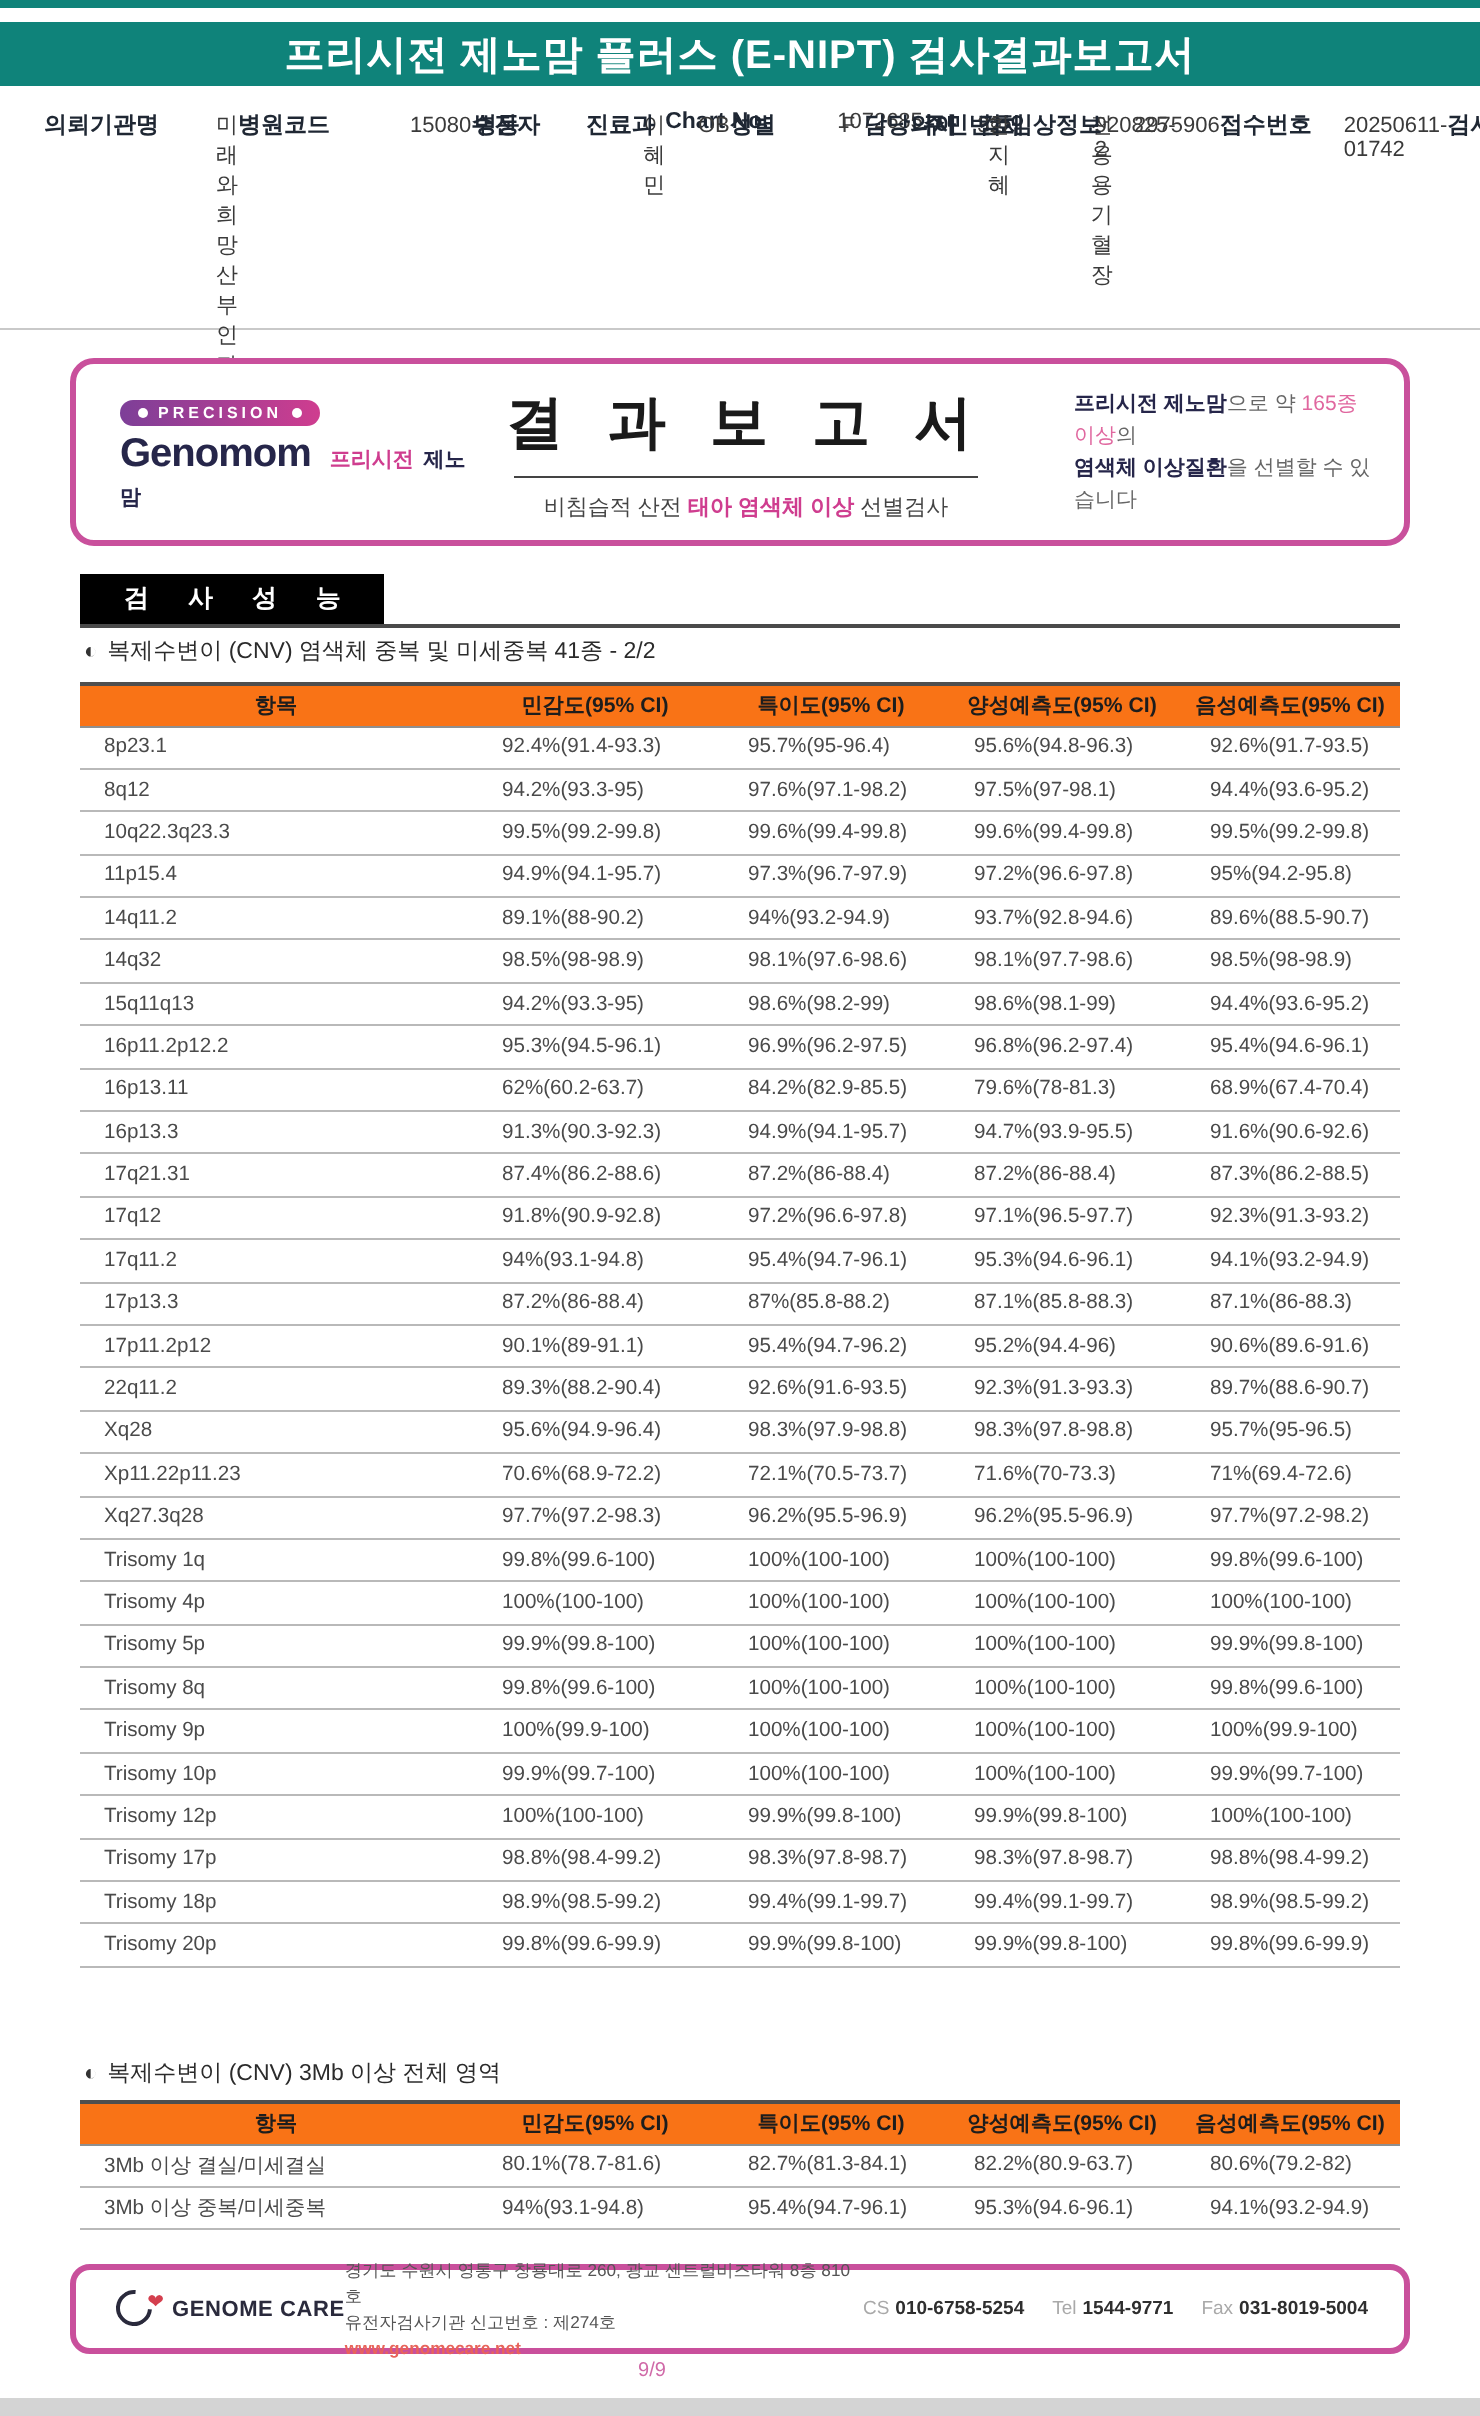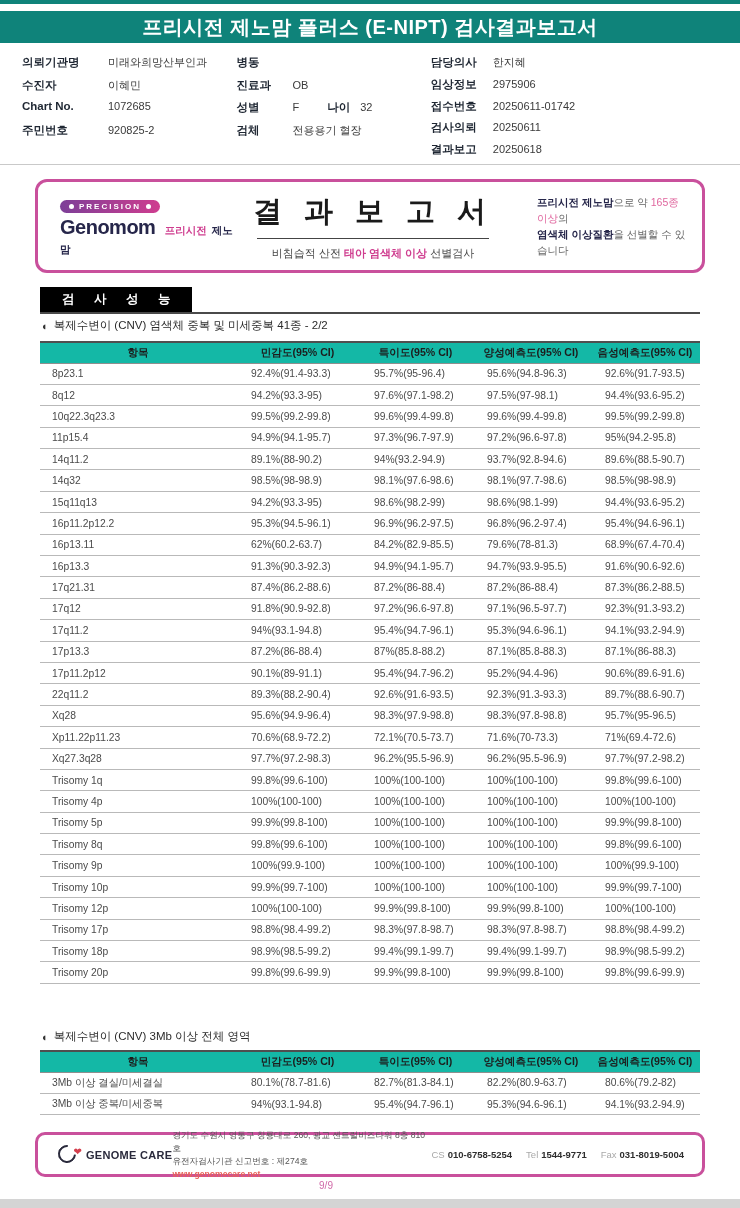--- a/index.html
+++ b/index.html
@@ -17,21 +17,21 @@
     background:#0f837a; color:#fff; display:flex; align-items:center; justify-content:center;
     font-size:20px; font-weight:bold; letter-spacing:0.5px;
   }
 
   
   .info-section {
     position:absolute; top:45px; left:0; width:740px; height:120px;
     border-bottom:1px solid #c9c9c9; padding:10px 20px 0 22px;
     display:flex;
   }
-  .info-col { display:flex; flex-direction:column; }
+  .info-col { display:flex; }
   .info-col-1 { width:215px; }
   .info-col-2 { width:195px; }
   .info-col-3 { width:290px; }
   .info-row { display:flex; align-items:baseline; height:22.5px; }
   .info-label { font-weight:bold; color:#1f2733; font-size:11.5px; flex:none; }
   .info-value { color:#3a3a3a; font-size:11px; }
   .info-col-1 .info-label { width:86px; }
   .info-col-2 .info-label { width:56px; }
   .info-col-3 .info-label { width:62px; }
   .info-label.inline2 { width:auto; margin-left:28px; margin-right:10px; }
@@ -79,21 +79,21 @@
   .subsection-1 { position:absolute; top:318px; left:42px; }
   .subsection-2 { position:absolute; top:1029px; left:42px; }
   .half-circle-icon { font-size:11px; color:#333; }
 
   
   table { border-collapse:collapse; table-layout:fixed; }
   .perf-table { position:absolute; left:40px; width:660px; font-size:10.3px; }
   .perf-table-1 { top:341px; }
   .perf-table-2 { top:1050px; }
   .perf-table thead th {
-    background:#14b8a6; font-weight:bold; color:#1d1d1d; text-align:center;
+    background:#f97316; font-weight:bold; color:#1d1d1d; text-align:center;
     border-top:2px solid #4f4f4f; border-bottom:1px solid #8f8f8f;
     height:21px; font-size:10.6px; padding:0 2px;
   }
   .perf-table td {
     height:21.4px; border-bottom:1px solid #b9b9b9; color:#4a4a4a;
     padding:0 2px; white-space:nowrap; overflow:hidden;
   }
   .perf-table td.item-cell { padding-left:12px; }
   .perf-table td.val-cell { padding-left:15px; }
   col.c-item { width:196px; }
@@ -135,20 +135,24 @@
 
   <div class="title-bar">
     <span>프리시전 제노맘 플러스 (E-NIPT) 검사결과보고서</span>
   </div>
 
   <div class="info-section">
     <div class="info-col info-col-1">
         <div class="info-row">
           <span class="info-label">의뢰기관명</span>
           <span class="info-value">미래와희망산부인과</span>
+        </div>
+        <div class="info-row">
+          <span class="info-label">병원코드</span>
+          <span class="info-value">15080</span>
         </div>
         <div class="info-row">
           <span class="info-label">수진자</span>
           <span class="info-value">이혜민</span>
         </div>
         <div class="info-row">
           <span class="info-label">Chart No.</span>
           <span class="info-value">1072685</span>
         </div>
         <div class="info-row">

